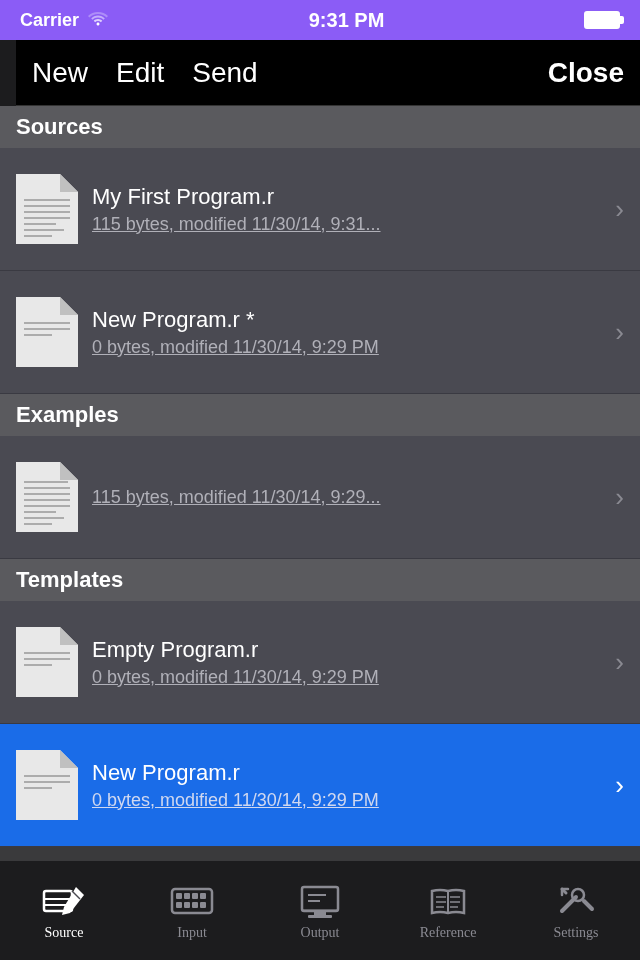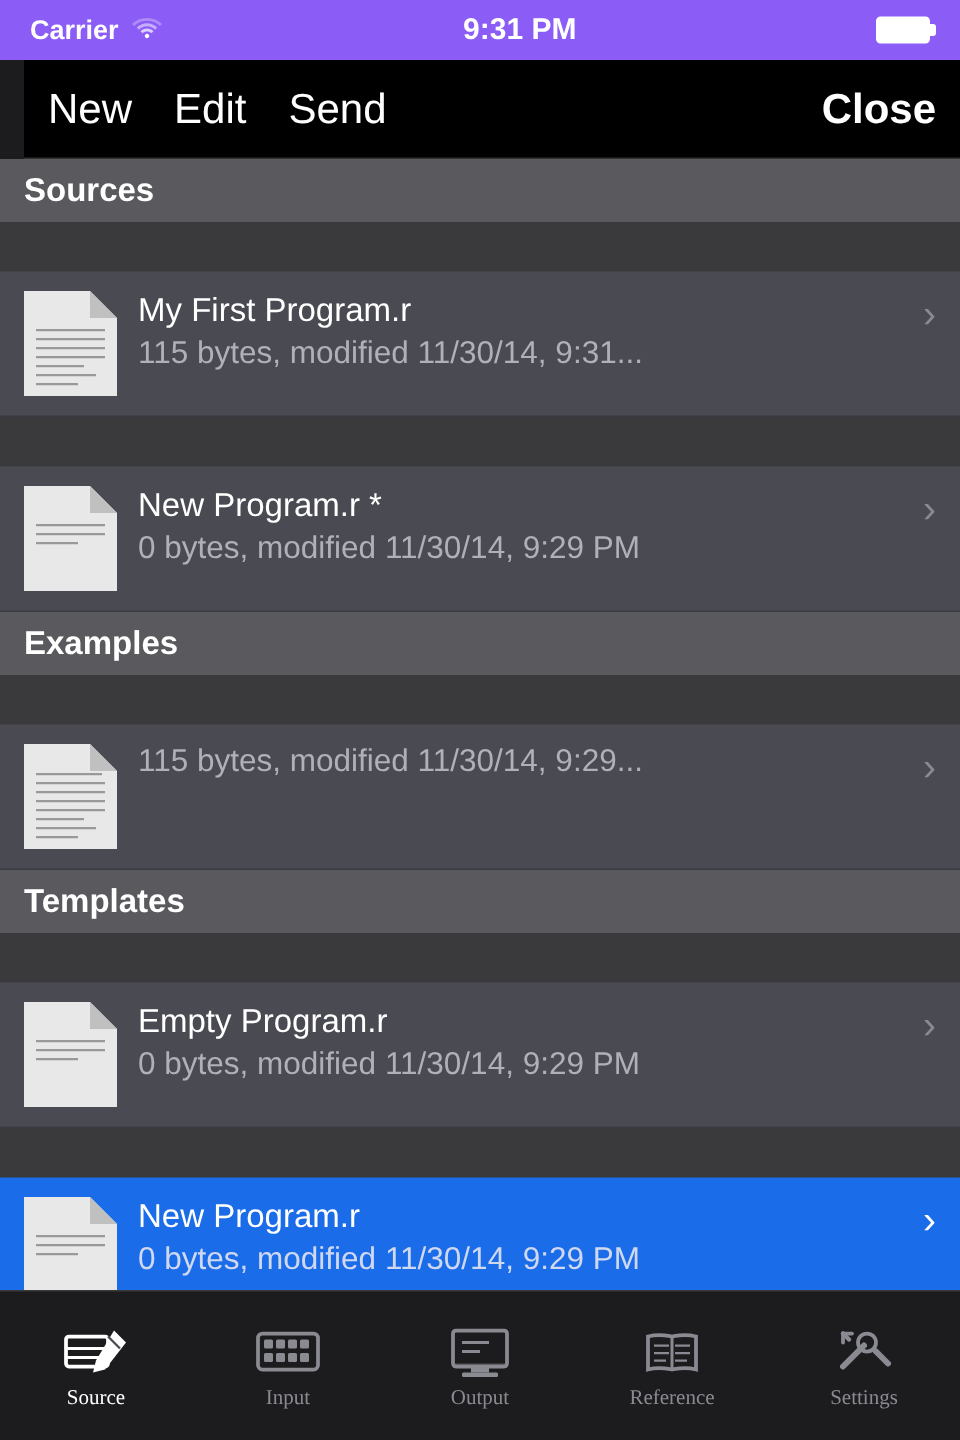--- a/index.html
+++ b/index.html
@@ -97,26 +97,25 @@
       padding: 8px 16px;
       font-size: 22px;
       font-weight: 700;
       color: white;
     }
 
     
     .file-row {
       background: #4a4a52;
       display: flex;
-      align-items: flex-start;
-      padding: 13px 16px;
+      align-items: center;
+      padding: 26px 16px;
       border-bottom: 1px solid #3a3a42;
       cursor: pointer;
       min-height: 75px;
-      margin-top: 33px;
     }
     .file-row.selected {
       background: #1a6ce8;
     }
     .file-icon {
       width: 62px;
       height: 70px;
       margin-right: 14px;
       flex-shrink: 0;
       position: relative;
@@ -128,22 +127,23 @@
     .file-info {
       flex: 1;
     }
     .file-name {
       font-size: 22px;
       font-weight: 400;
       color: white;
       margin-bottom: 4px;
     }
     .file-meta {
-      font-size: 21px;
+      font-size: 18px;
       color: #b0b0b8;
+      text-decoration: underline;
     }
     .file-row.selected .file-meta {
       color: #d0d8f0;
     }
     .chevron {
       font-size: 26px;
       color: #8a8a92;
       margin-left: 8px;
     }
     .file-row.selected .chevron {

